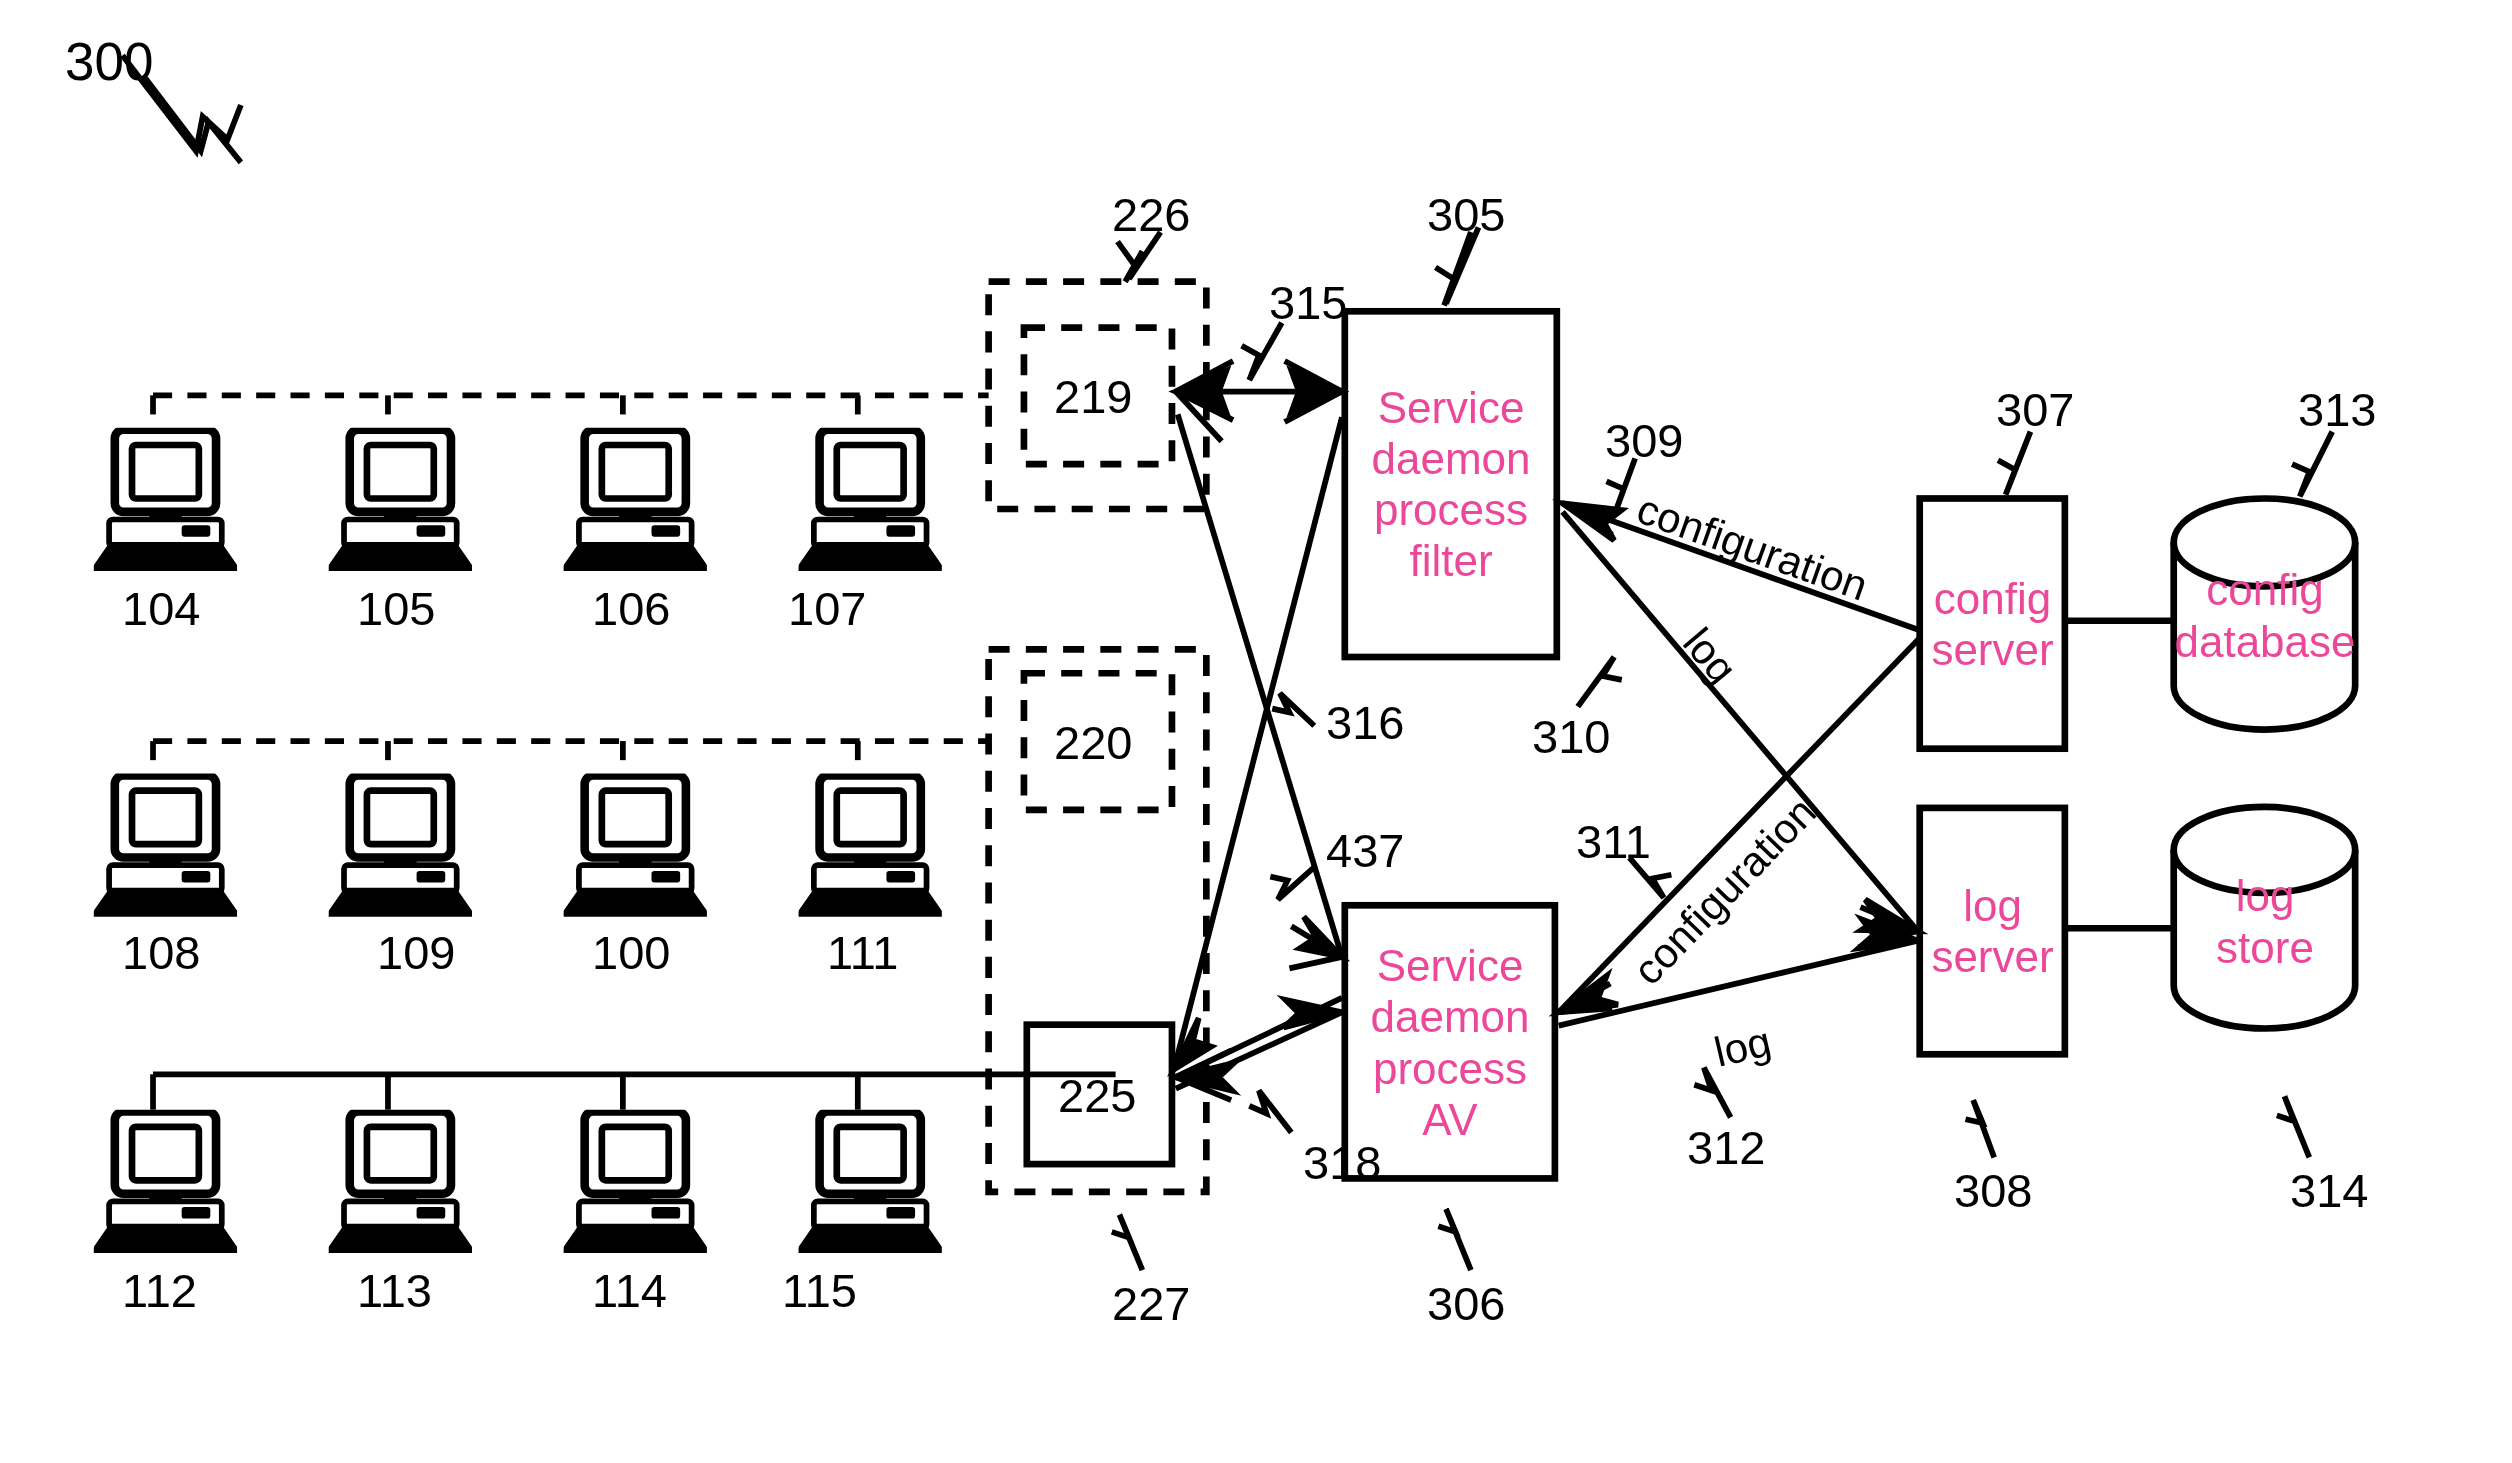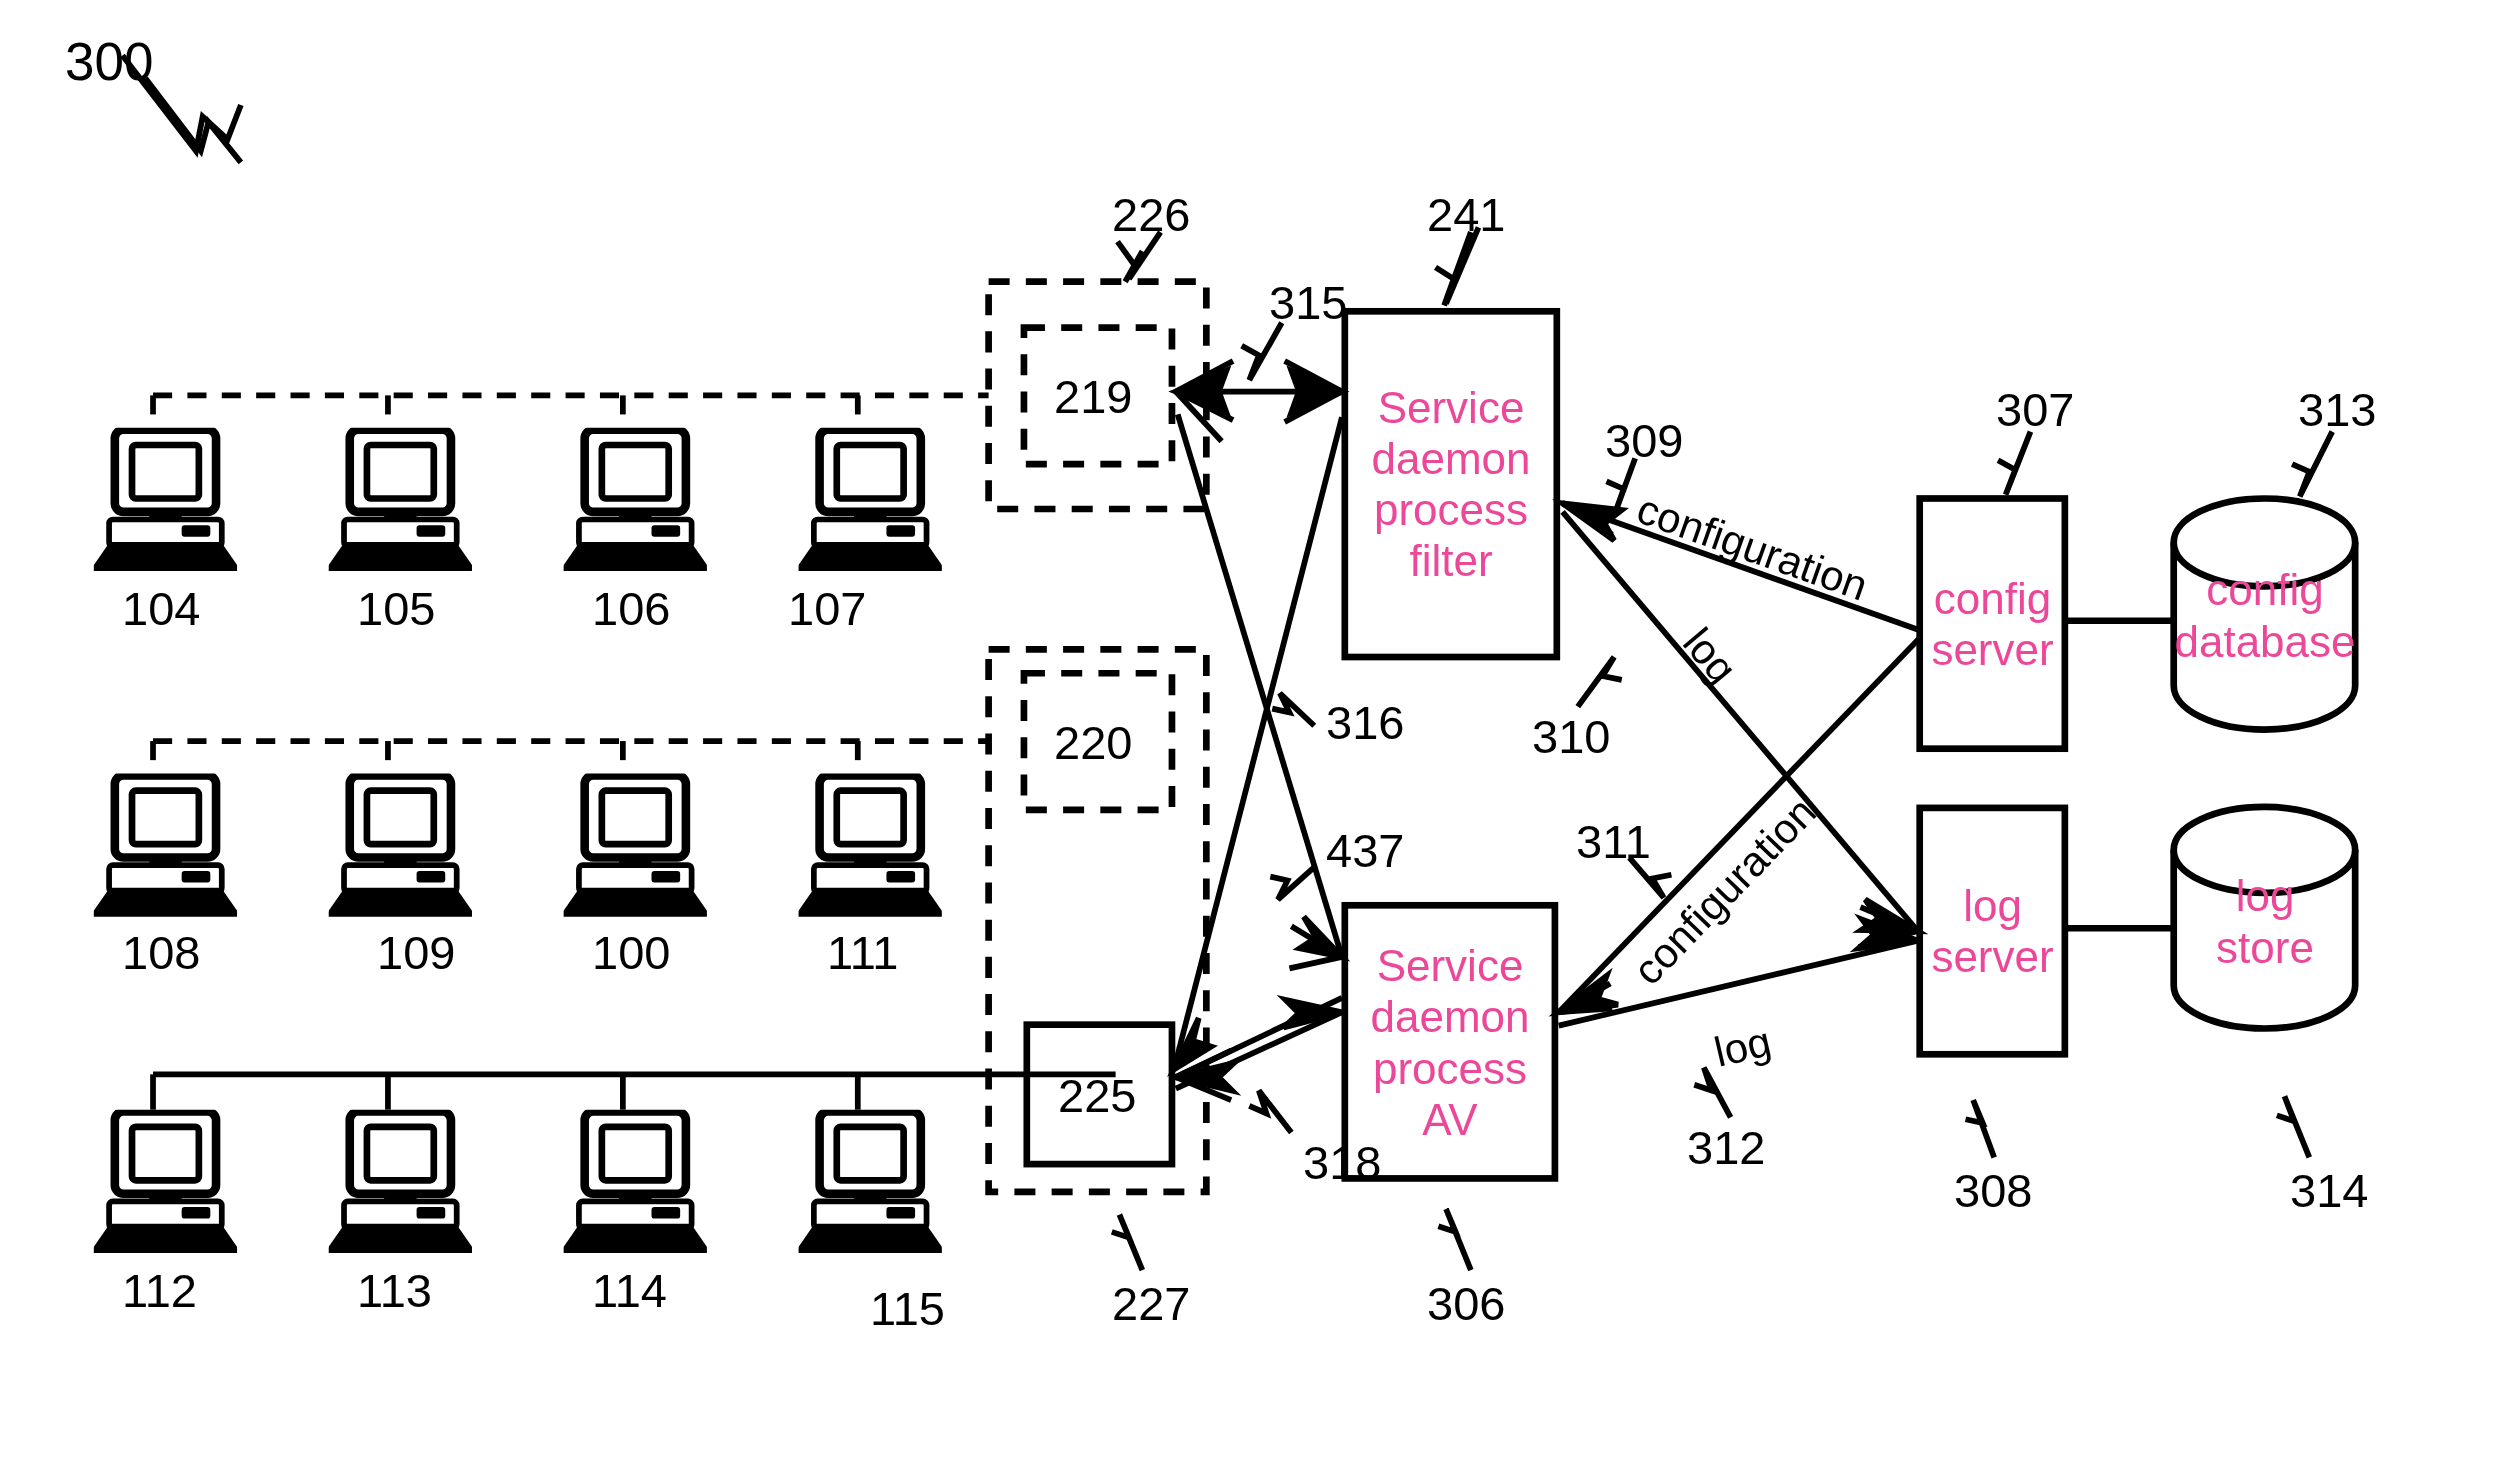--- a/index.html
+++ b/index.html
@@ -257,36 +257,36 @@
 <div class="num" style="left:788px;top:581px;">107</div>
 
 <div class="num" style="left:122px;top:925px;">108</div>
 <div class="num" style="left:377px;top:925px;">109</div>
 <div class="num" style="left:592px;top:925px;">100</div>
 <div class="num" style="left:827px;top:925px;">111</div>
 
 <div class="num" style="left:122px;top:1263px;">112</div>
 <div class="num" style="left:357px;top:1263px;">113</div>
 <div class="num" style="left:592px;top:1263px;">114</div>
-<div class="num" style="left:870px;top:1263px;margin-top:18px;">115</div>
+<div class="num" style="left:782px;top:1263px;">115</div>
 
 <div class="num" style="left:1054px;top:369px;">219</div>
 <div class="num" style="left:1054px;top:715px;">220</div>
 <div class="num" style="left:1058px;top:1068px;">225</div>
 
 <div class="num" style="left:1112px;top:187px;">226</div>
 <div class="num" style="left:1112px;top:1276px;">227</div>
 
 <div class="boxtext" style="left:1345px;top:311px;width:212px;height:346px;">
   <span>Service</span>
   <span>daemon</span>
   <span>process</span>
   <span>filter</span>
 </div>
-<div class="num" style="left:1427px;top:187px;">241</div>
+<div class="num" style="left:1427px;top:187px;">305</div>
 
 <div class="boxtext" style="left:1345px;top:906px;width:210px;height:273px;">
   <span>Service</span>
   <span>daemon</span>
   <span>process</span>
   <span>AV</span>
 </div>
 <div class="num" style="left:1427px;top:1276px;">306</div>
 
 <div class="boxtext" style="left:1920px;top:499px;width:145px;height:250px;">

